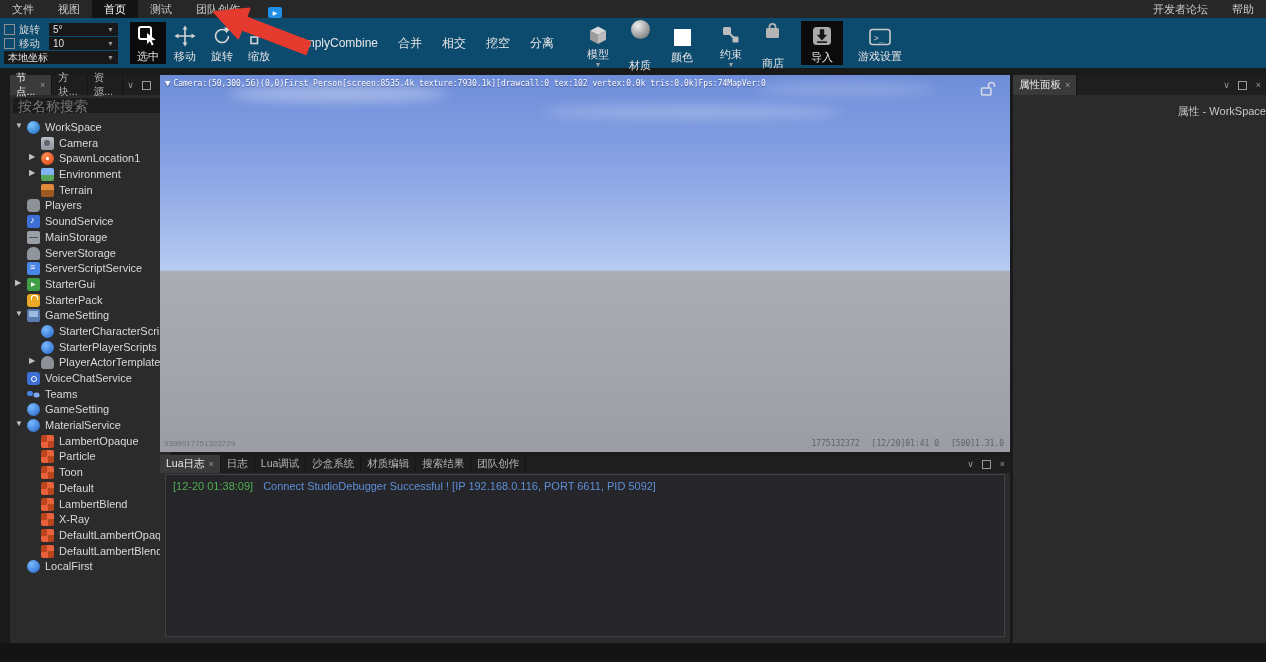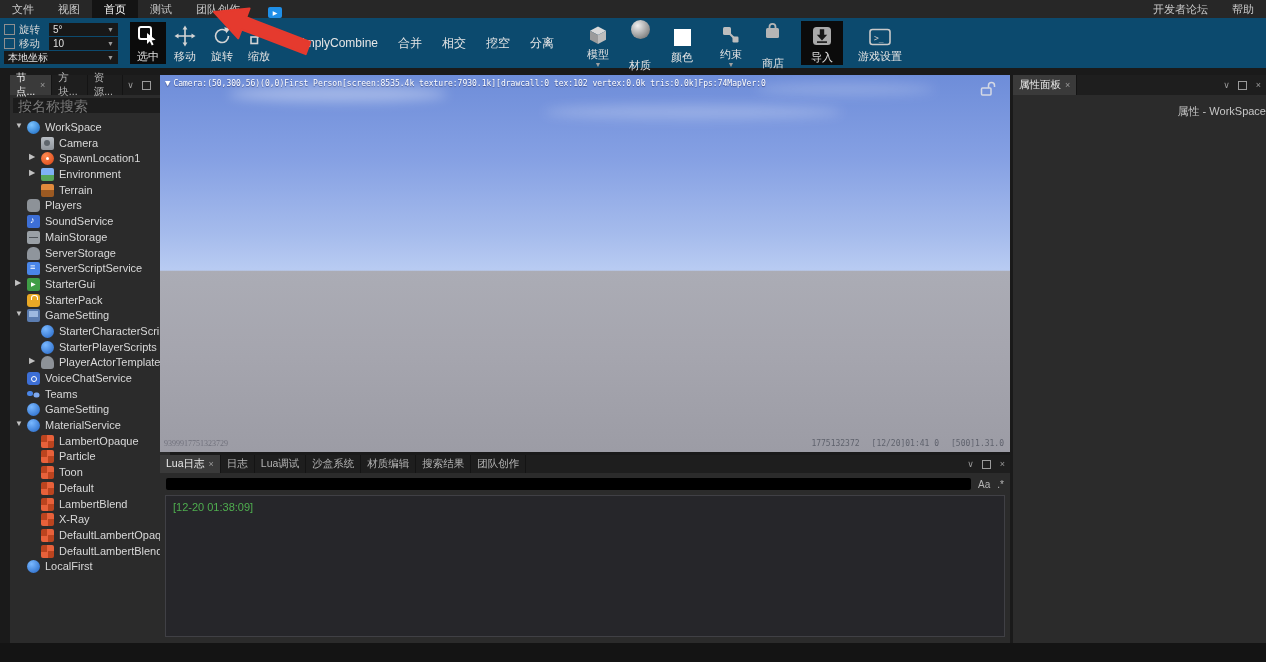--- a/index.html
+++ b/index.html
@@ -80,21 +80,21 @@
   .ti.teams::after{content:"";position:absolute;left:0;top:3px;width:5.5px;height:5.5px;border-radius:50%;background:#4a86e8;box-shadow:6.5px 1.5px 0 #7fa9ef}
   .ti.material{background:conic-gradient(#e8613a 0 90deg,#bc441f 90deg 180deg,#e8613a 180deg 270deg,#bc441f 270deg 360deg)}
   
   .viewport{position:absolute;left:160px;top:75px;width:850px;height:377px;overflow:hidden;
     background:linear-gradient(180deg,#6e8dd9 0%,#85a0e3 22%,#a5bbec 42%,#b8cbf2 51.4%,#b8cbf2 51.8%,#abacb5 52%,#a5a5ae 75%,#9c9ca5 100%)}
   .streak{position:absolute;border-radius:50%;filter:blur(6px);background:rgba(255,255,255,.35)}
   .cam-info{position:absolute;left:5px;top:3px;right:30px;display:flex;align-items:center;gap:3px;
     font-family:"DejaVu Sans Mono",monospace;font-size:8px;color:#fff;text-shadow:0 1px 1px rgba(10,20,70,.5);white-space:nowrap;overflow:hidden}
   .cam-chevron{font-size:9px;color:#fff}
   .vp-lock{position:absolute;top:5px;right:12px;opacity:.85}
-  .stat-left{position:absolute;left:4px;bottom:4px;font-family:Liberation Serif, serif;font-size:8px;color:#70717c}
+  .stat-left{position:absolute;left:4px;bottom:4px;font-family:Liberation Sans, sans-serif;font-size:8px;color:#70717c}
   .stat-right{position:absolute;right:6px;bottom:4px;display:flex;gap:12px;font-family:"DejaVu Sans Mono",monospace;font-size:8px;color:#5f626d}
   
   .console{position:absolute;left:160px;top:455px;width:850px;bottom:19px;background:#2b2b2b;display:flex;flex-direction:column}
   .console .ptabs{height:18px}
   .filter-row{height:18px;display:flex;align-items:center;gap:7px;padding:2px 6px 1px;flex:none}
   .filter-input{flex:1;height:12px;background:#000;border-radius:2px}
   .ftool{font-size:10px;color:#b5b5b5}
   .log-area{flex:1;margin:1px 5px 6px;background:#26262a;border:1px solid #404045;padding:5px 7px;font-size:11px;overflow:hidden}
   .log-line{display:flex;gap:10px;white-space:nowrap}
   .log-time{color:#4fae4f}
@@ -493,28 +493,24 @@
         <span>搜索结果</span>
       </span>
     <span class="ptab">
         <span>团队创作</span>
       </span>
     <span class="spacer"></span>
     <span class="mini">∨</span>
     <span class="mini-box"></span>
     <span class="mini">×</span>
   </div>
-  <div class="filter-row">
-    <span class="filter-input"></span>
-    <span class="ftool">Aa</span>
-    <span class="ftool">.*</span>
-  </div>
   <div class="log-area">
     <div class="log-line">
       <span class="log-time">[12-20 01:38:09]</span>
+      <span class="log-msg">Connect StudioDebugger Successful ! [IP 192.168.0.116, PORT 6611, PID 5092]</span>
     </div>
   </div>
 </div>
 
 <div class="props">
   <div class="ptabs">
     <span class="ptab active">
       <span>属性面板</span>
         <span class="x">×</span>
     </span>

